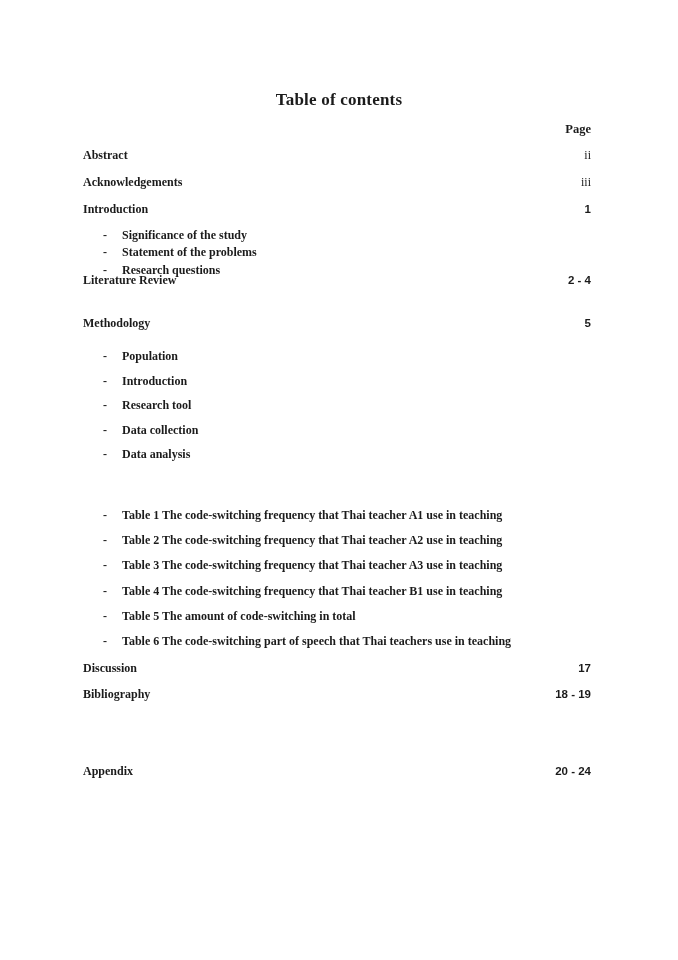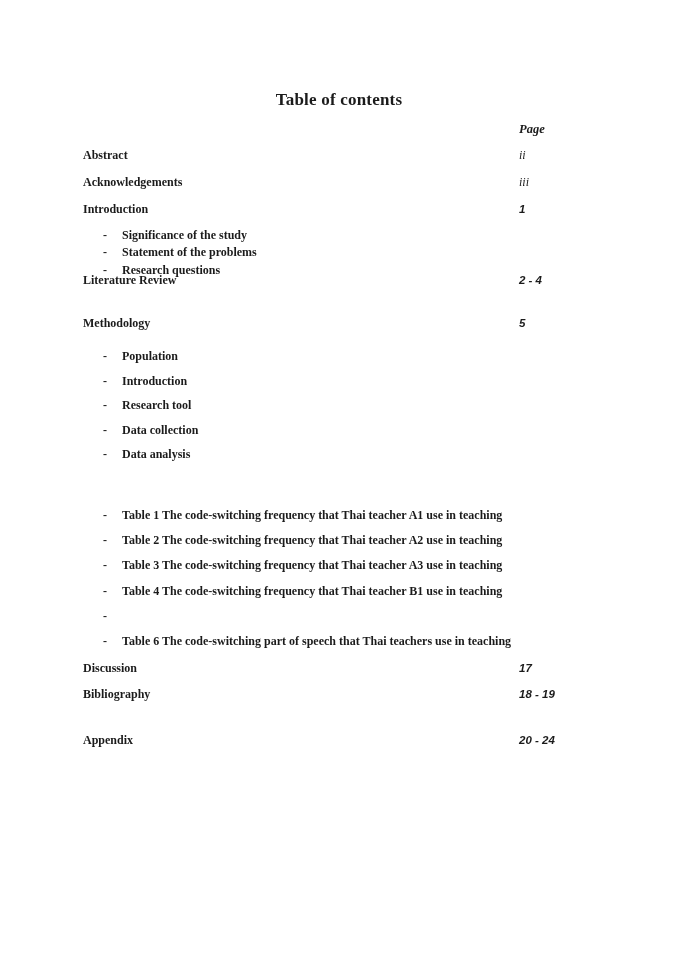--- a/index.html
+++ b/index.html
@@ -35,25 +35,24 @@
     font-size: 12px;
     line-height: 13px;
     font-weight: bold;
   }
   .row .label {
     font-weight: bold;
   }
   .row .pagenum {
     margin-left: auto;
     width: 72px;
-    text-align: left;
+    text-align: right;
     font-family: "Liberation Sans", sans-serif;
     font-weight: bold;
     font-size: 11.5px;
-    font-style: italic;
   }
   .row .pagenum.roman {
     font-family: "Liberation Serif", serif;
     font-weight: normal;
     font-size: 12px;
   }
   .row .pagenum.col-header {
     font-family: "Liberation Serif", serif;
     font-weight: bold;
     font-size: 12.5px;
@@ -178,37 +177,38 @@
     <li>
       <span class="dash">-</span>
       <span>Table 3 The code-switching frequency that Thai teacher A3 use in teaching</span>
     </li>
     <li>
       <span class="dash">-</span>
       <span>Table 4 The code-switching frequency that Thai teacher B1 use in teaching</span>
     </li>
     <li>
       <span class="dash">-</span>
+      <span>Table 5 The amount of code-switching in total</span>
     </li>
     <li>
       <span class="dash">-</span>
       <span>Table 6 The code-switching part of speech that Thai teachers use in teaching</span>
     </li>
   </ul>
 
   <div class="row" style="top:661.5px;">
     <span class="label">Discussion</span>
     <span class="pagenum">17</span>
   </div>
 
   <div class="row" style="top:688px;">
     <span class="label">Bibliography</span>
     <span class="pagenum">18 - 19</span>
   </div>
 
-  <div class="row" style="top:734px;">
+  <div class="row" style="top:765px;">
     <span class="label">Appendix</span>
     <span class="pagenum">20 - 24</span>
   </div>
 
   <div class="footer-pagenum">4</div>
 
 </div>
 
 </body></html>

